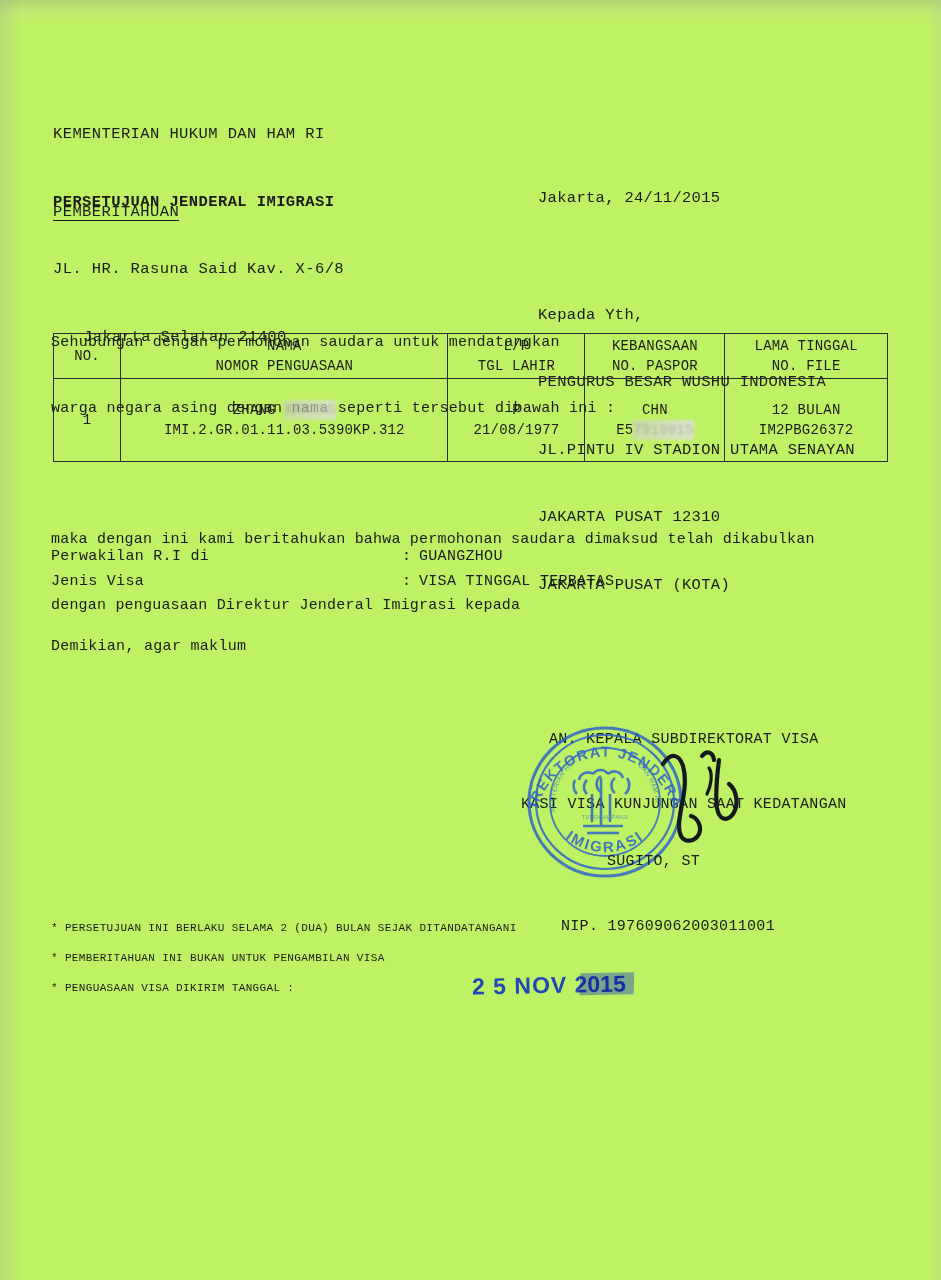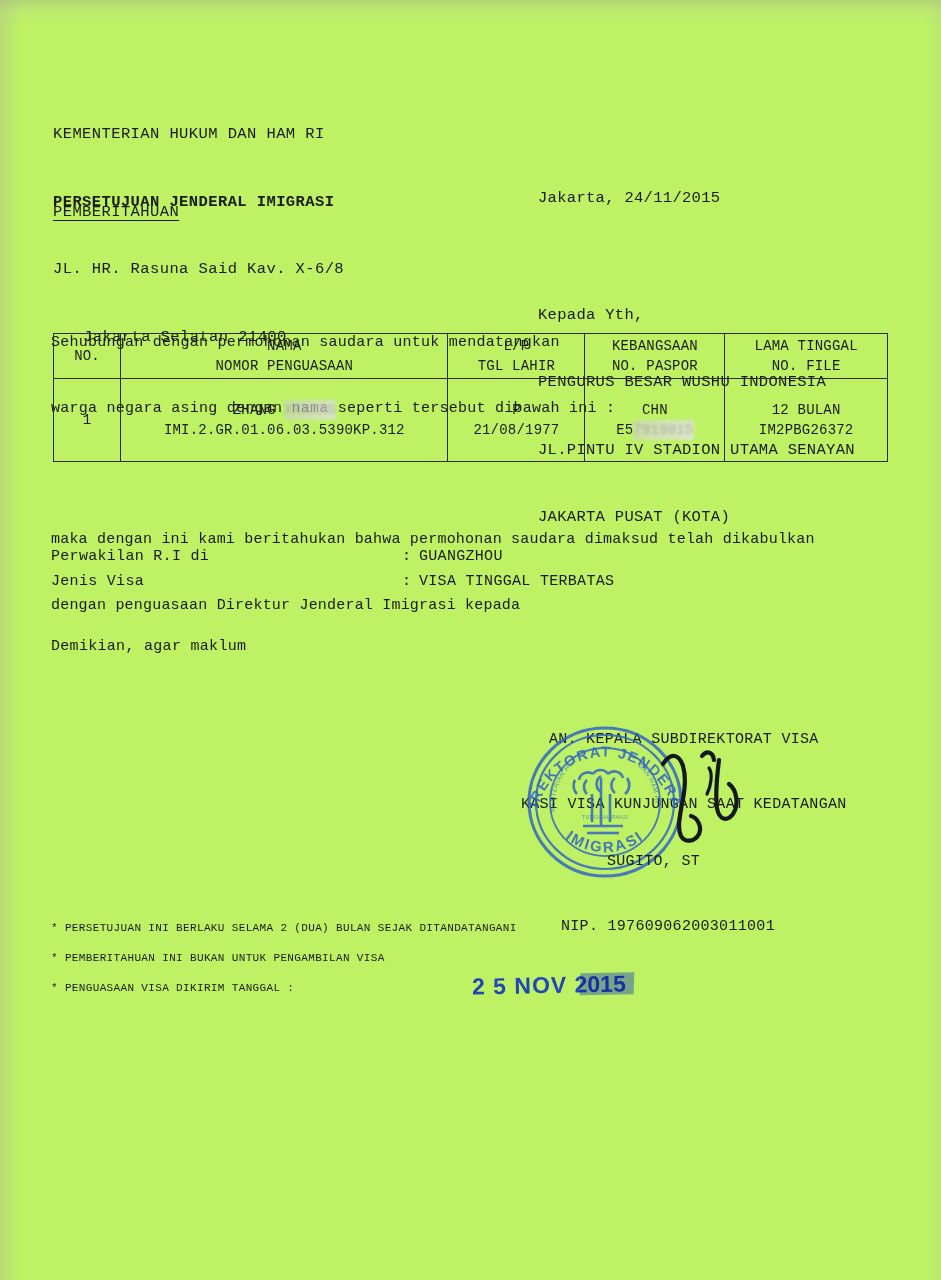--- a/index.html
+++ b/index.html
@@ -174,20 +174,21 @@
   </div>
 
   <div class="abs notice-word">PEMBERITAHUAN</div>
 
   <div class="abs addressee">
     <div>Jakarta, 24/11/2015</div>
     <span class="gap"></span>
     <div>Kepada Yth,</div>
     <div>PENGURUS BESAR WUSHU INDONESIA</div>
     <div>JL.PINTU IV STADION UTAMA SENAYAN</div>
+    <div>JAKARTA PUSAT 12310</div>
     <div>JAKARTA PUSAT (KOTA)</div>
   </div>
 
   <div class="abs intro">
     <div>Sehubungan dengan permohonan saudara untuk mendatangkan</div>
     <div>warga negara asing dengan nama seperti tersebut dibawah ini :</div>
   </div>
 
   <table class="person-table">
     <tbody>
@@ -211,21 +212,21 @@
         <span class="line2">LAMA TINGGAL</span>
         <span class="line2">NO. FILE</span>
       </td>
     </tr>
     <tr class="body-row">
       <td class="c-no">
         <span>1</span>
       </td>
       <td class="c-nama">
         <span class="line2"><span>ZHANG</span> <span class="redact">XXXXXG</span></span>
-        <span class="line2">IMI.2.GR.01.06.03.5390KP.312</span>
+        <span class="line2">IMI.2.GR.01.11.03.5390KP.312</span>
       </td>
       <td class="c-lp">
         <span class="line2">P</span>
         <span class="line2">21/08/1977</span>
       </td>
       <td class="c-keb">
         <span class="line2">CHN</span>
         <span class="line2"><span>E5</span><span class="redact-pass">7919015</span></span>
       </td>
       <td class="c-lama">

